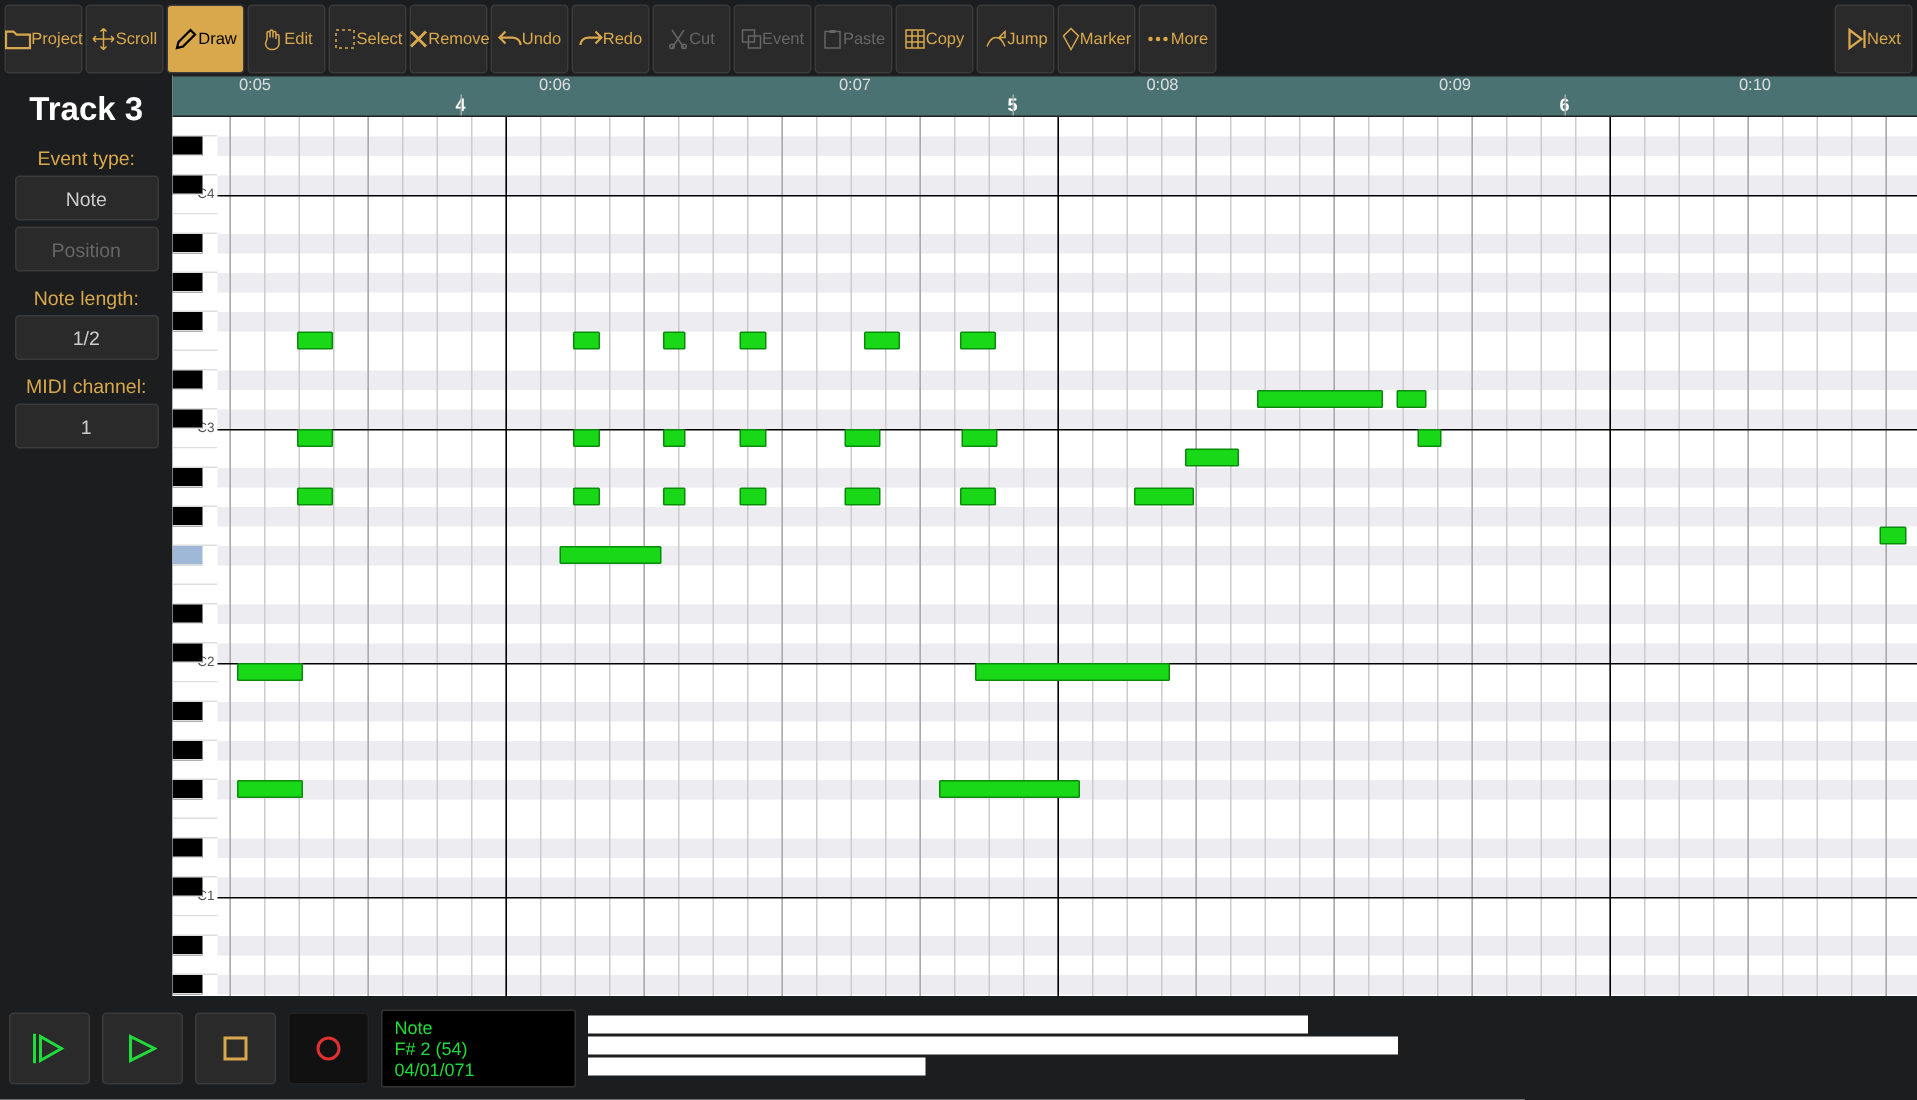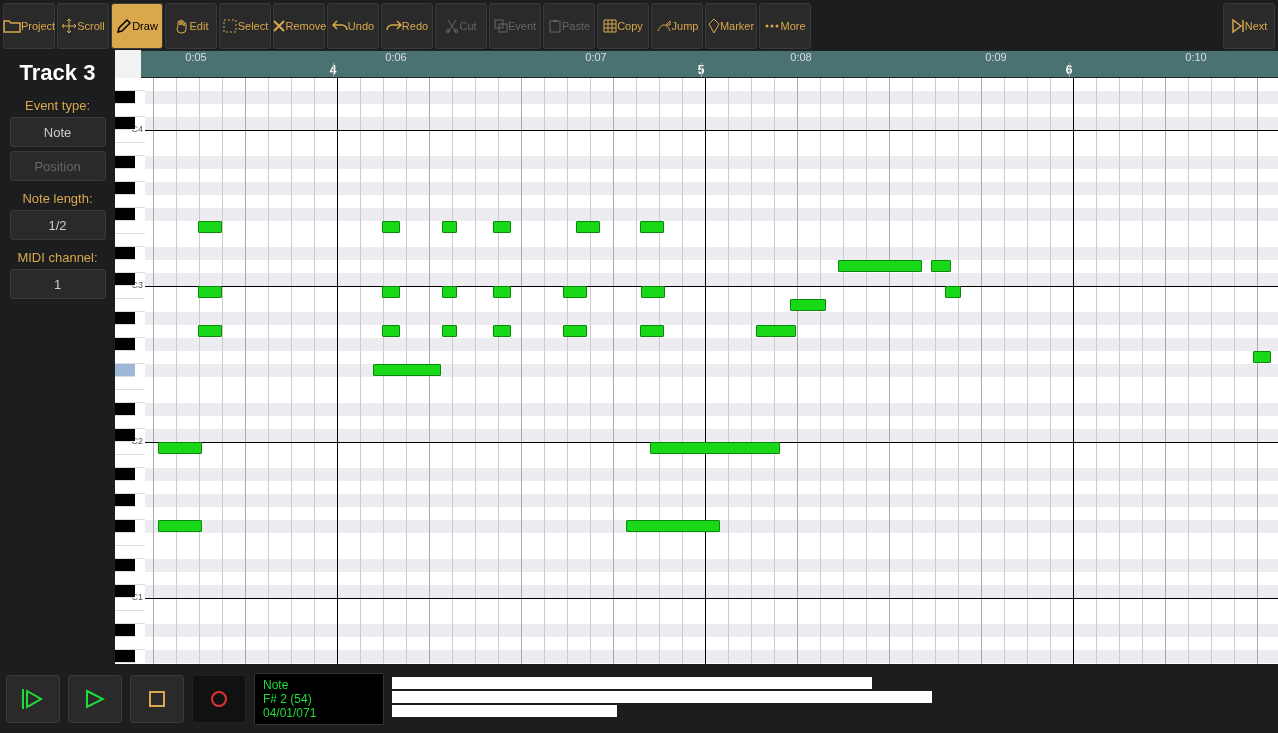--- a/index.html
+++ b/index.html
@@ -15,21 +15,21 @@
 .toolbar-spacer { flex:1; }
 
 
 .body { display:flex; height:614px; }
 .side { width:115px; background:#1c1d1e; display:flex; flex-direction:column; align-items:center; padding:4px 6px; }
 .side-title { color:#fff; font-size:22px; font-weight:bold; margin:6px 0; }
 .side-label { color:#d9a84c; font-size:13px; margin-top:6px; margin-bottom:4px;}
 .side-btn { width:96px; height:30px; background:#2a2a2a; border:1px solid #3a3a3a; border-radius:3px; display:flex; align-items:center; justify-content:center; font-size:13px; color:#ccc; margin-bottom:4px; cursor:pointer; }
 .side-btn.muted { color:#666; }
 
-.grid-area { flex:1; position:relative; background:#f2f2f2; overflow:hidden;padding-left:26px; }
+.grid-area { flex:1; position:relative; background:#f2f2f2; overflow:hidden; }
 
 
 .ruler { height:28px; background:#4a7273; position:relative; border-top:1px solid #222; border-bottom:1px solid #222;}
 .ruler-top { position:absolute; top:0; font-size:11px; color:#ddd; transform:translateX(-50%);}
 .ruler-bot { position:absolute; bottom:0; font-size:12px; color:#fff; transform:translateX(-50%); font-weight:bold;}
 .ruler-tick { position:absolute; top:12px; bottom:0; width:1px; background:#aaa;}
 
 
 .keys { position:absolute; left:0; top:28px; bottom:0; width:30px; background:#fff; }
 .key { position:absolute; left:0; right:0; height:13px; border-bottom:1px solid #ddd; background:#fff;}

